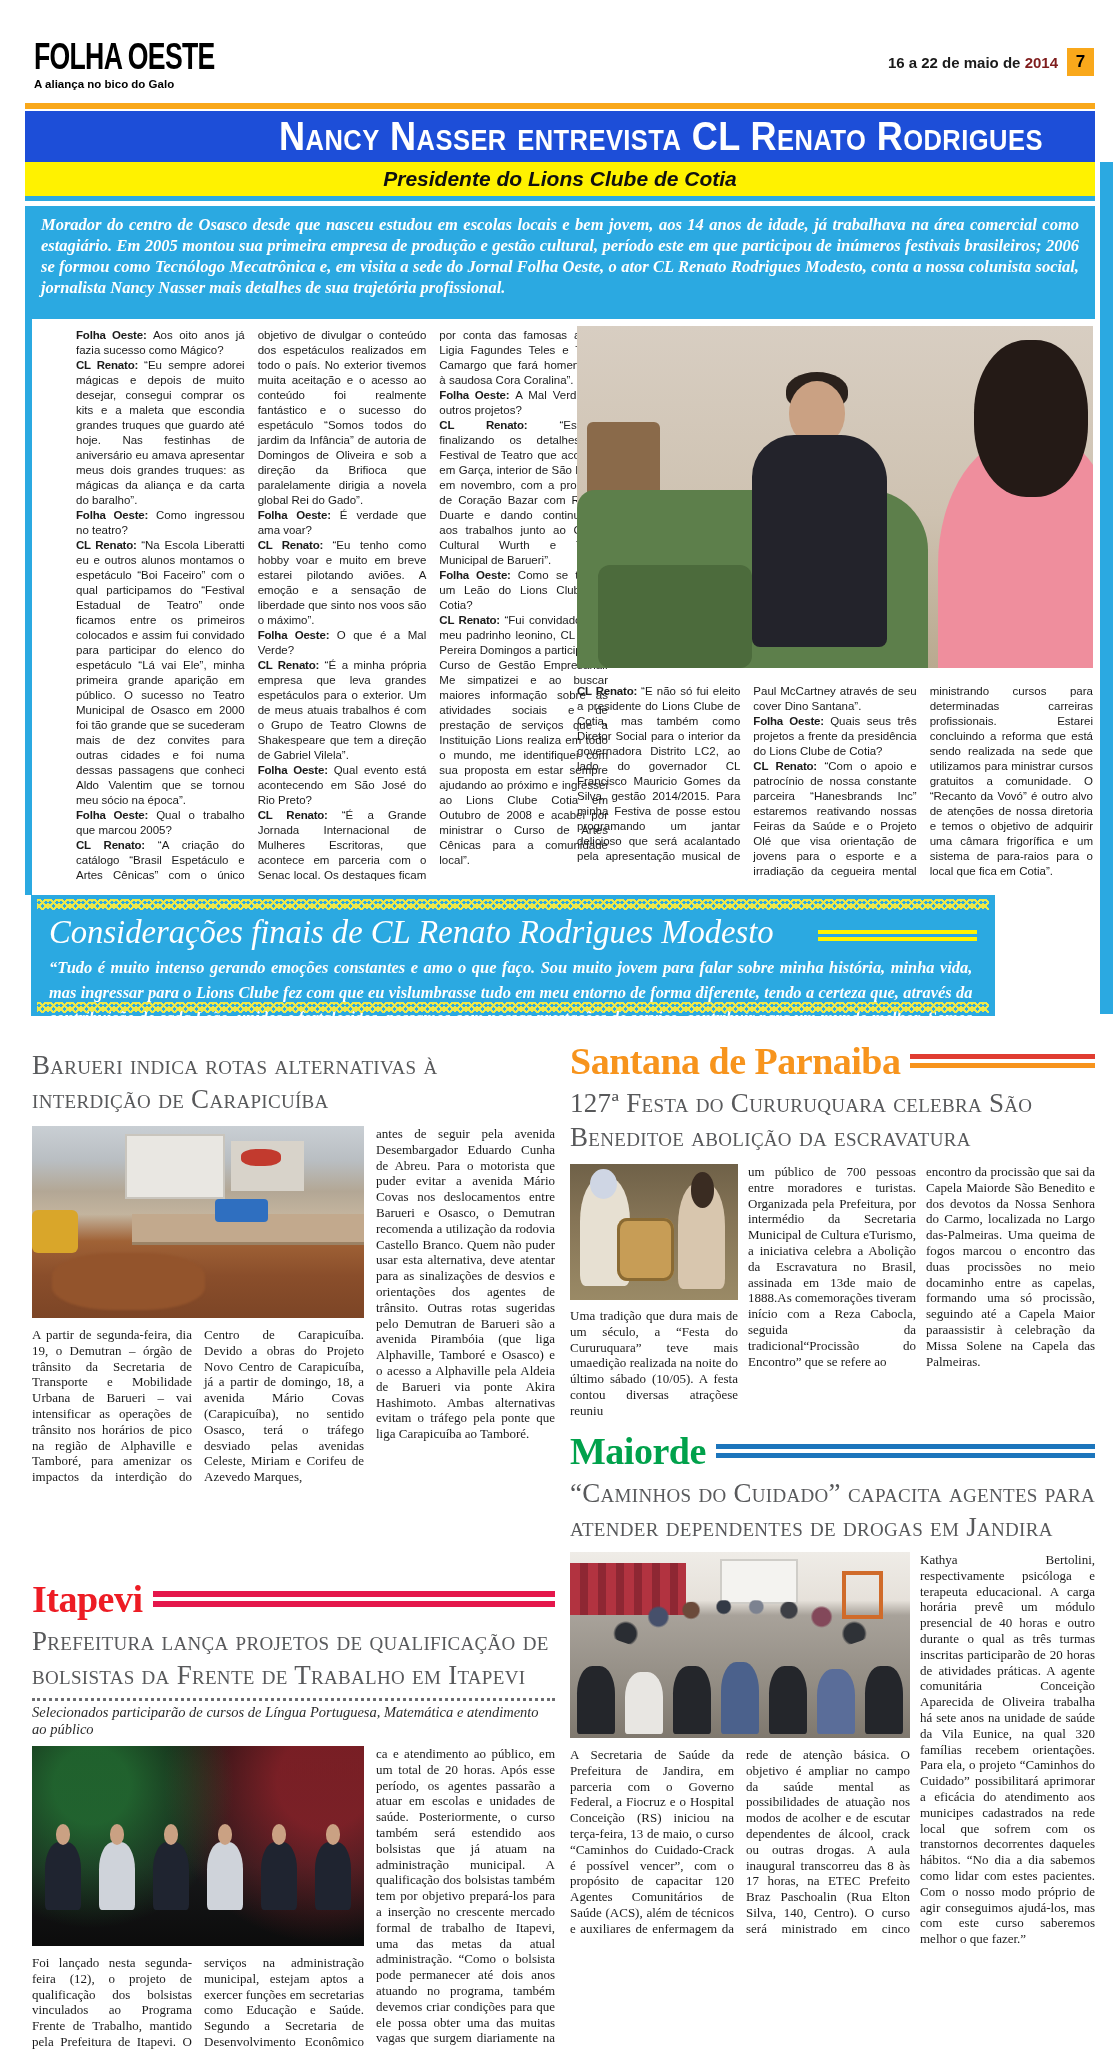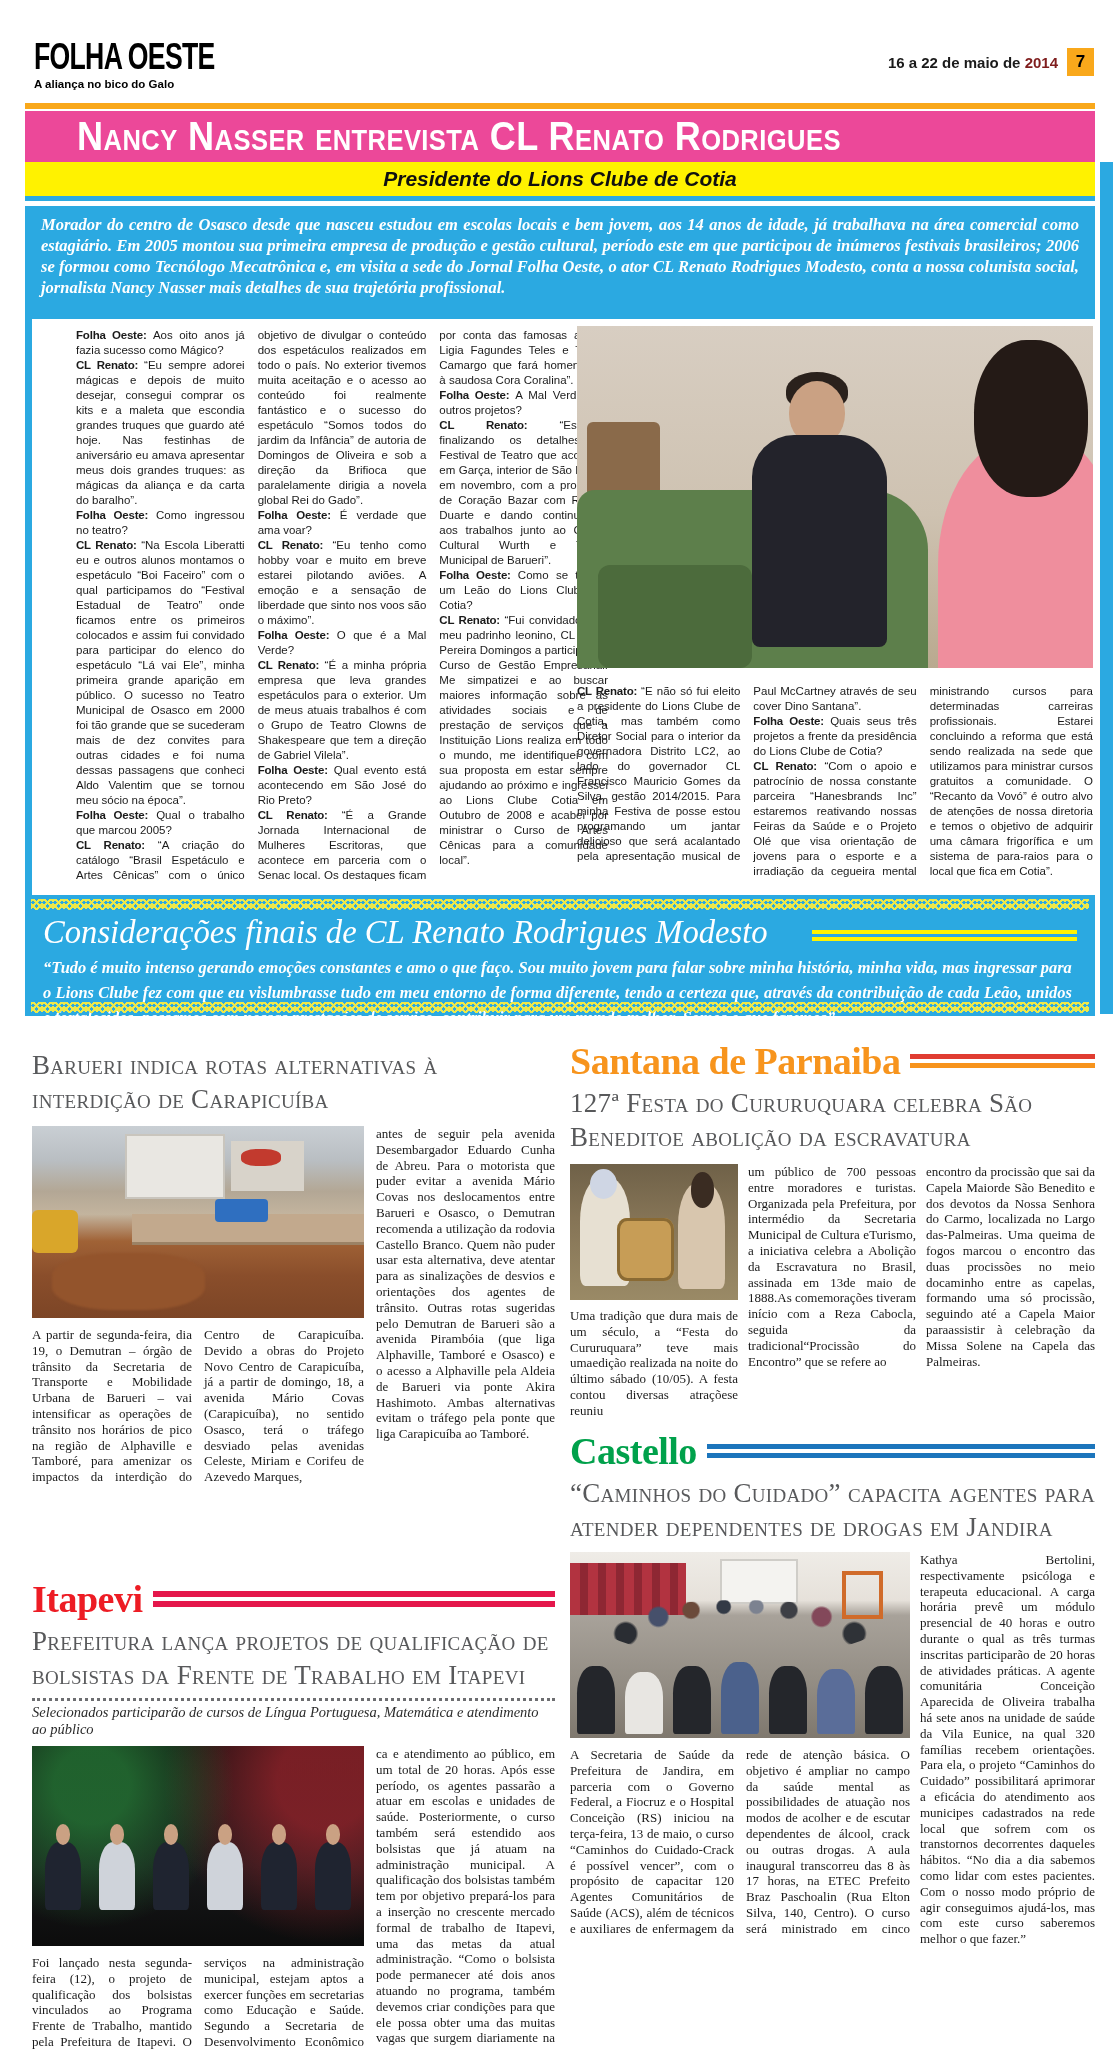--- a/index.html
+++ b/index.html
@@ -13,21 +13,21 @@
   .mast-tag{font-family:"Liberation Sans",sans-serif;font-weight:700;font-size:11.5px;color:#000;margin-top:3px;}
   .dateline{display:flex;align-items:center;gap:9px;font-family:"Liberation Sans",sans-serif;}
   .date-txt{font-weight:700;font-size:15px;color:#1a1a1a;white-space:nowrap;}
   .date-year{color:#7f1d1d;}
   .pagebox{width:27px;height:28px;background:#F9A81B;display:flex;align-items:center;justify-content:center;
            font-weight:700;font-size:17px;color:#000;}
 
   .orange-rule{background:#F9A81B;}
 
   
-  .banner{background:#ec4899;display:flex;align-items:center;justify-content:flex-start;}
+  .banner{background:#1d4ed8;display:flex;align-items:center;justify-content:flex-end;}
   .banner-inner{font-family:"Liberation Sans",sans-serif;font-weight:900;font-variant:small-caps;
                 font-size:41px;color:#fff;white-space:nowrap;transform:scaleX(.88);letter-spacing:.5px;}
   .yellowband{background:#FFF200;border-bottom:5px solid #2BA9E1;display:flex;align-items:center;justify-content:center;}
   .yellowband span{font-family:"Liberation Sans",sans-serif;font-style:italic;font-weight:700;font-size:21px;color:#101010;text-align:center;}
   .introbox{background:#2BA9E1;color:#fff;padding:8px 16px;box-sizing:border-box;
             font-style:italic;font-weight:700;font-size:16.5px;line-height:21px;text-align:justify;}
   .rail{background:#2BA9E1;}
 
   .qa-flow{column-gap:13px;font-family:"Liberation Sans",sans-serif;font-size:11.5px;line-height:15px;
            text-align:justify;overflow:hidden;}
@@ -180,21 +180,21 @@
     <div class="woman"></div>
     <div class="woman-hair"></div>
   </div>
 
   <div class="abs qa-flow" style="left:577px;top:684px;width:516px;height:200px;column-count:3;">
       <p><b class="spk">CL Renato: </b>“E não só fui eleito a presidente do Lions Clube de Cotia, mas também como Diretor Social para o interior da governadora Distrito LC2, ao lado do governador CL Francisco Mauricio Gomes da Silva, gestão 2014/2015. Para minha Festiva de posse estou programando um jantar delicioso que será acalantado pela apresentação musical de Paul McCartney através de seu cover Dino Santana”.</p>
       <p><b class="spk">Folha Oeste: </b>Quais seus três projetos a frente da presidência do Lions Clube de Cotia?</p>
       <p><b class="spk">CL Renato: </b>“Com o apoio e patrocínio de nossa constante parceira “Hanesbrands Inc” estaremos reativando nossas Feiras da Saúde e o Projeto Olé que visa orientação de jovens para o esporte e a irradiação da cegueira mental ministrando cursos para determinadas carreiras profissionais. Estarei concluindo a reforma que está sendo realizada na sede que utilizamos para ministrar cursos gratuitos a comunidade. O “Recanto da Vovó” é outro alvo de atenções de nossa diretoria e temos o objetivo de adquirir uma câmara frigorífica e um sistema de para-raios para o local que fica em Cotia”.</p>
     </div>
 
-  <div class="abs band" style="left:25px;top:895px;width:1070px;height:121px;">
+  <div class="abs band" style="left:31px;top:895px;width:964px;height:121px;">
     <div class="diamonds" style="margin-top:4px;"></div>
     <div class="band-titlerow">
       <span class="band-title">Considerações finais de CL Renato Rodrigues Modesto</span>
       <span class="band-rule">
           <i></i>
           <i></i>
         </span>
     </div>
     <div class="band-quote">“Tudo é muito intenso gerando emoções constantes e amo o que faço. Sou muito jovem para falar sobre minha história, minha vida, mas ingressar para o Lions Clube fez com que eu vislumbrasse tudo em meu entorno de forma diferente, tendo a certeza que, através da contribuição de cada Leão, unidos e fortalecidos, possamos com nossas prestações de serviço, contribuir para um mundo melhor. Somos o que fazemos”.</div>
     <div class="diamonds" style="position:absolute;left:0;right:0;bottom:3px;"></div>
@@ -268,21 +268,21 @@
         </div>
         <div class="artbody" style="margin-top:8px;height:142px;">Uma tradição que dura mais de um século, a “Festa do Cururuquara” teve mais umaedição realizada na noite do último sábado (10/05). A festa contou diversas atraçõese reuniu</div>
       </div>
       <div class="artbody cell" style="height:286px;">um público de 700 pessoas entre moradores e turistas. Organizada pela Prefeitura, por intermédio da Secretaria Municipal de Cultura eTurismo, a iniciativa celebra a Abolição da Escravatura no Brasil, assinada em 13de maio de 1888.As comemorações tiveram início com a Reza Cabocla, seguida da tradicional“Procissão do Encontro” que se refere ao</div>
       <div class="artbody cell" style="height:286px;">encontro da procissão que sai da Capela Maiorde São Benedito e dos devotos da Nossa Senhora do Carmo, localizada no Largo das-Palmeiras. Uma queima de fogos marcou o encontro das duas procissões no meio docaminho entre as capelas, formando uma só procissão, seguindo até a Capela Maior paraassistir à celebração da Missa Solene na Capela das Palmeiras.</div>
     </div>
   </div>
 
   <div class="abs" style="left:570px;top:1432px;width:525px;">
     <div class="sec-labelrow">
-      <span class="sec-label" style="color:#00A14B;">Castello</span>
+      <span class="sec-label" style="color:#00A14B;">Maiorde</span>
       <span class="sec-rules">
         <i style="height:5px;background:#1C75BC;margin-bottom:4px;"></i>
         <i style="height:5px;background:#1C75BC;"></i>
       </span>
     </div>
     <div class="headline">“Caminhos do Cuidado” capacita agentes para atender dependentes de drogas em Jandira</div>
     <div style="display:grid;grid-template-columns:340px 175px;gap:10px;margin-top:8px;">
       <div class="cell">
         <div class="photo ph-hall" style="width:340px;height:186px;">
           <div class="curtain"></div>

